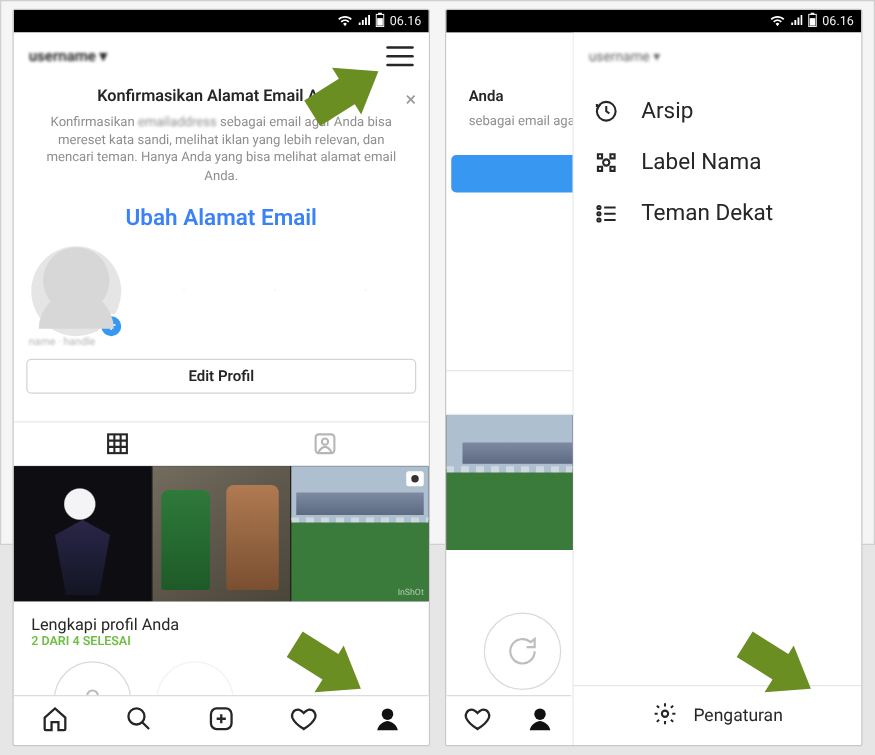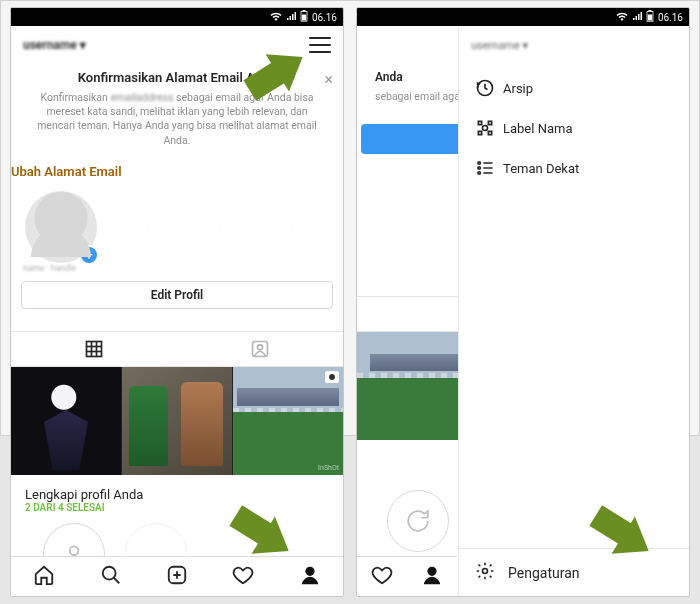--- a/index.html
+++ b/index.html
@@ -71,21 +71,21 @@
   .btn-primary {
     margin: 10px 10px 4px 10px;
     height: 30px;
     background:#3897f0;
     color:#fff;
     border-radius:4px;
     display:flex; align-items:center; justify-content:center;
     font-size:12px; font-weight:600;
   }
   .link-secondary {
-    text-align:left; color:#a16207; font-size:13px; font-weight:600; padding:6px 0 8px 0;
+    text-align:center; color:#3b82f6; font-size:18px; font-weight:600; padding:6px 0 8px 0;
   }
 
   
   .profile-row { display:flex; align-items:center; padding:4px 14px 2px 14px; gap:14px; }
   .avatar {
     width:72px; height:72px; border-radius:50%;
     background: radial-gradient(circle at 50% 38%, #d7d7d7 0 26px, #e5e5e5 27px);
     position:relative;
   }
   .avatar::after {
@@ -181,28 +181,28 @@
     overflow:hidden;
   }
   .side-panel {
     position:absolute; left:102px; right:0; top:0; bottom:0; background:#fff;
     display:flex; flex-direction:column;
   }
   .side-header { height:38px; display:flex; align-items:center; padding:0 12px; }
   .side-header .uname { font-size:11px; color:#666; filter:blur(1.4px); }
   .menu-list { flex:1; padding:4px 0; }
   .menu-item {
-    display:flex; align-items:center; gap:8px; padding:10px 16px;
-    font-size:13px; color:#262626;
+    display:flex; align-items:flex-end; gap:18px; padding:10px 16px;
+    font-size:18px; color:#262626;
   }
   .menu-item .mi-icon { width:20px; height:20px; color:#262626; display:flex; align-items:center; justify-content:center; }
   .settings-row {
     border-top:1px solid #e6e6e6; height:48px;
     display:flex; align-items:center; gap:13px; padding:0 16px;
-    font-size:14px; color:#262626;
+    font-size:14px; color:#262626;justify-content:center;
   }
 
   
   .arrow {
     position:absolute; width:0; height:0; z-index:50;
   }
   .arrow.a1 { 
     left: 252px; top: 52px;
   }
   .arrow.a1 .shaft {

